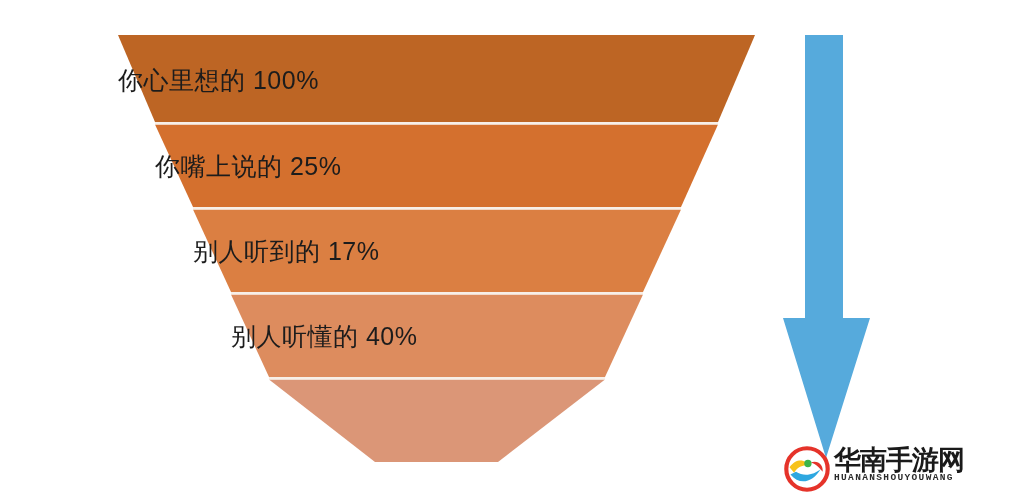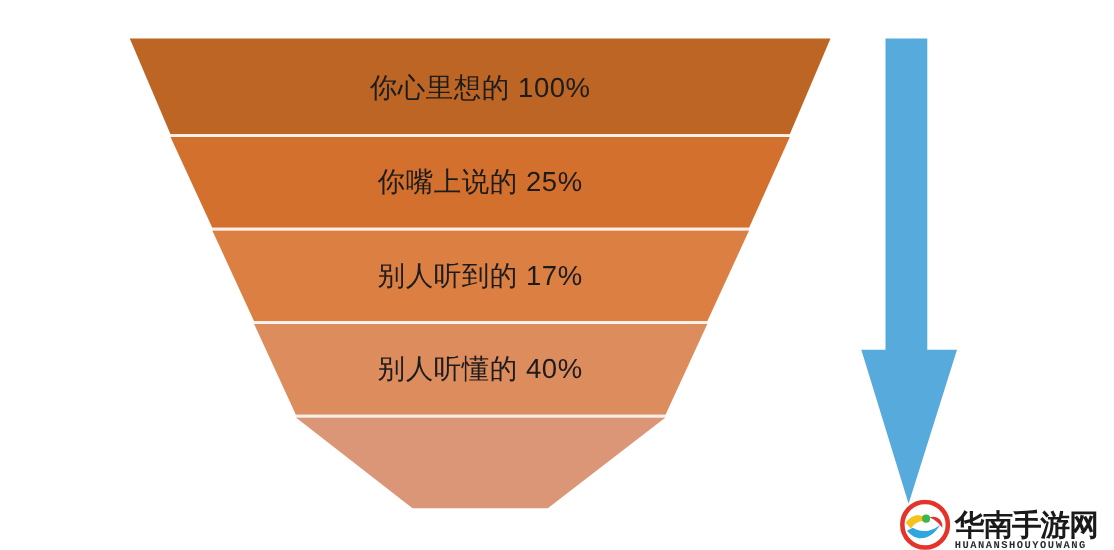--- a/index.html
+++ b/index.html
@@ -28,44 +28,43 @@
   .funnel-labels {
     position: absolute;
     left: 0;
     top: 0;
     width: 1013px;
     height: 500px;
     pointer-events: none;
   }
   .funnel-label {
     position: absolute;
-    text-align: center;
     color: #1c1c1c;
     font-family: "Liberation Sans", "DejaVu Sans", sans-serif;
     font-size: 25px;
     font-weight: 400;
     letter-spacing: 0.5px;
     line-height: 1.28;
     white-space: pre-line;
   }
   .fl-0 { left: 118px; top: 64px;  width: 637px; }
   .fl-1 { left: 155px; top: 150px; width: 563px; }
   .fl-2 { left: 193px; top: 235px; width: 487px; }
   .fl-3 { left: 231px; top: 320px; width: 411px; }
   .fl-4 { left: 300px; top: 386px; width: 273px; font-size: 23px; }
 
   
   #watermark {
     position: absolute;
-    left: 818px;
+    left: 784px;
     top: 446px;
     width: 195px;
     height: 54px;
     display: flex;
-    align-items: flex-end;
+    align-items: flex-start;
   }
   #wm-logo {
     width: 46px;
     height: 46px;
     flex: 0 0 46px;
   }
   #wm-text {
     margin-left: 4px;
     display: flex;
     flex-direction: column;

